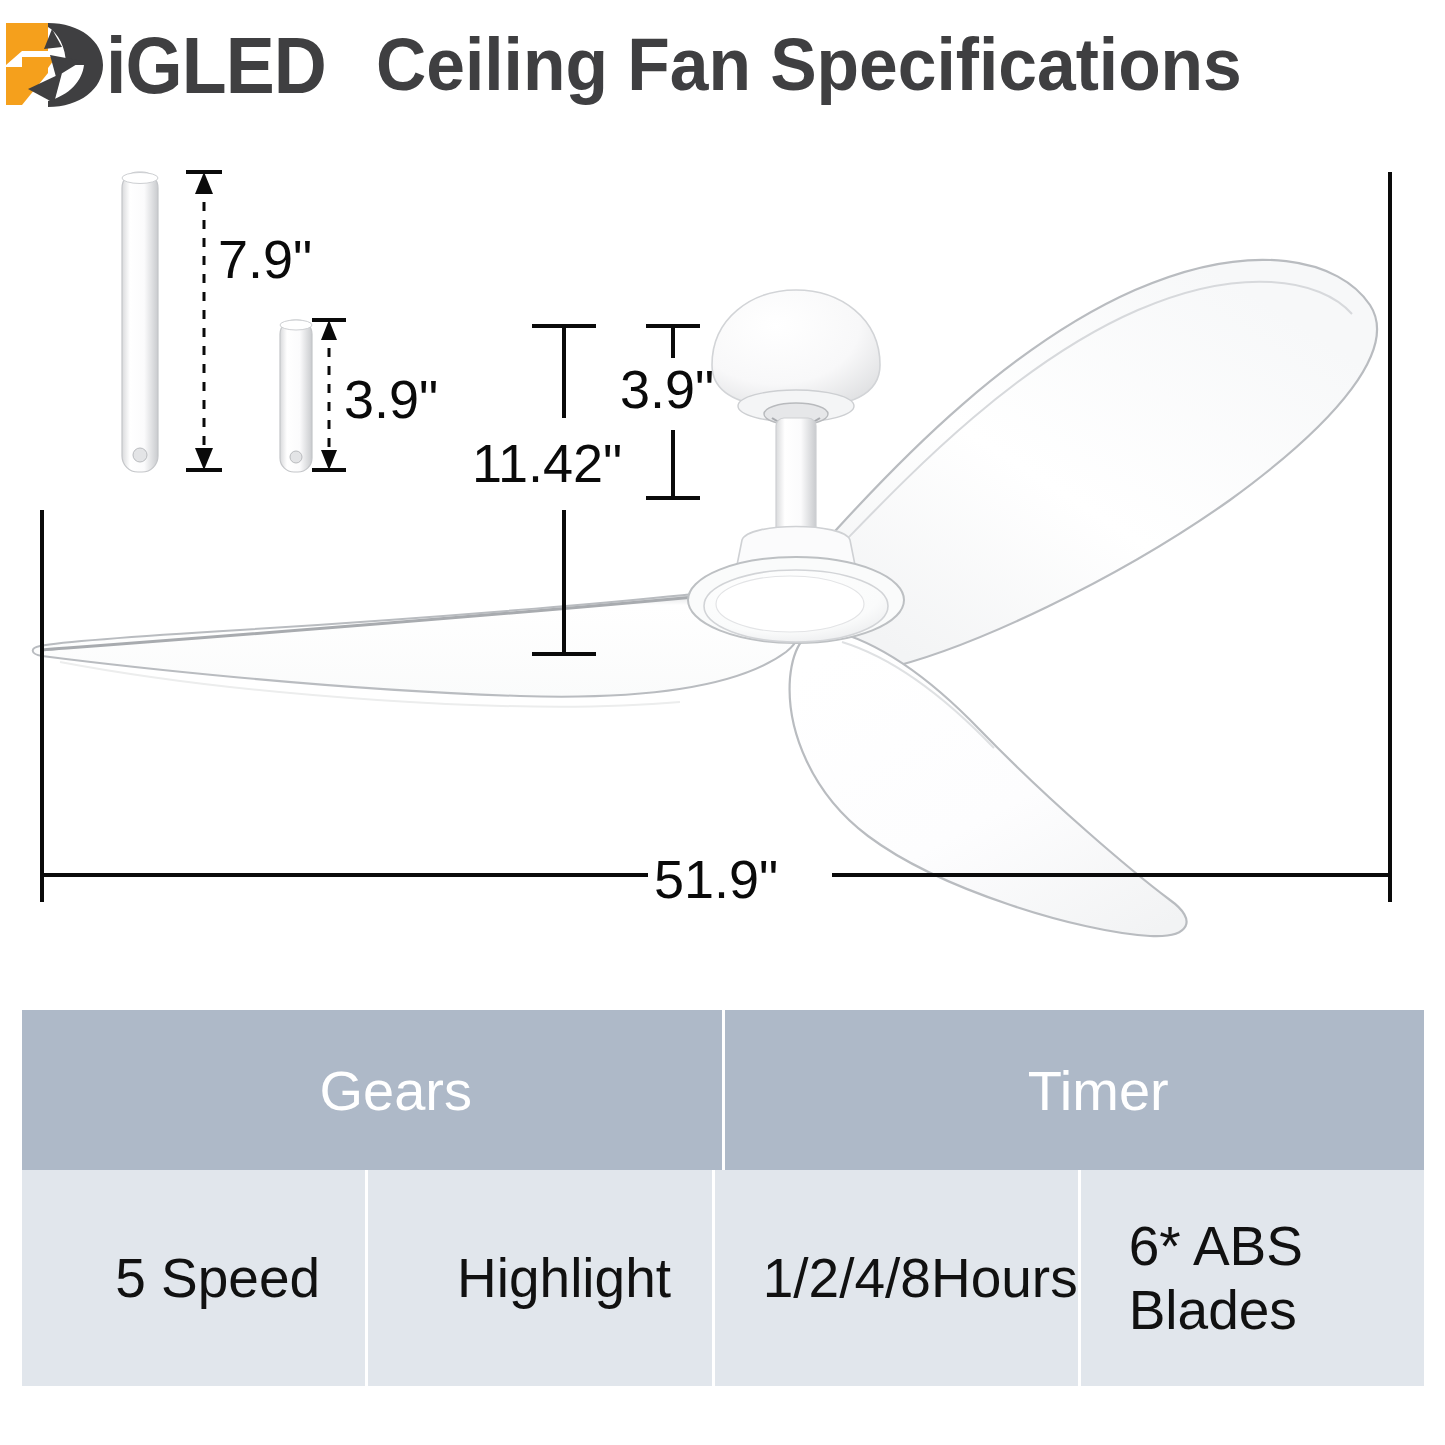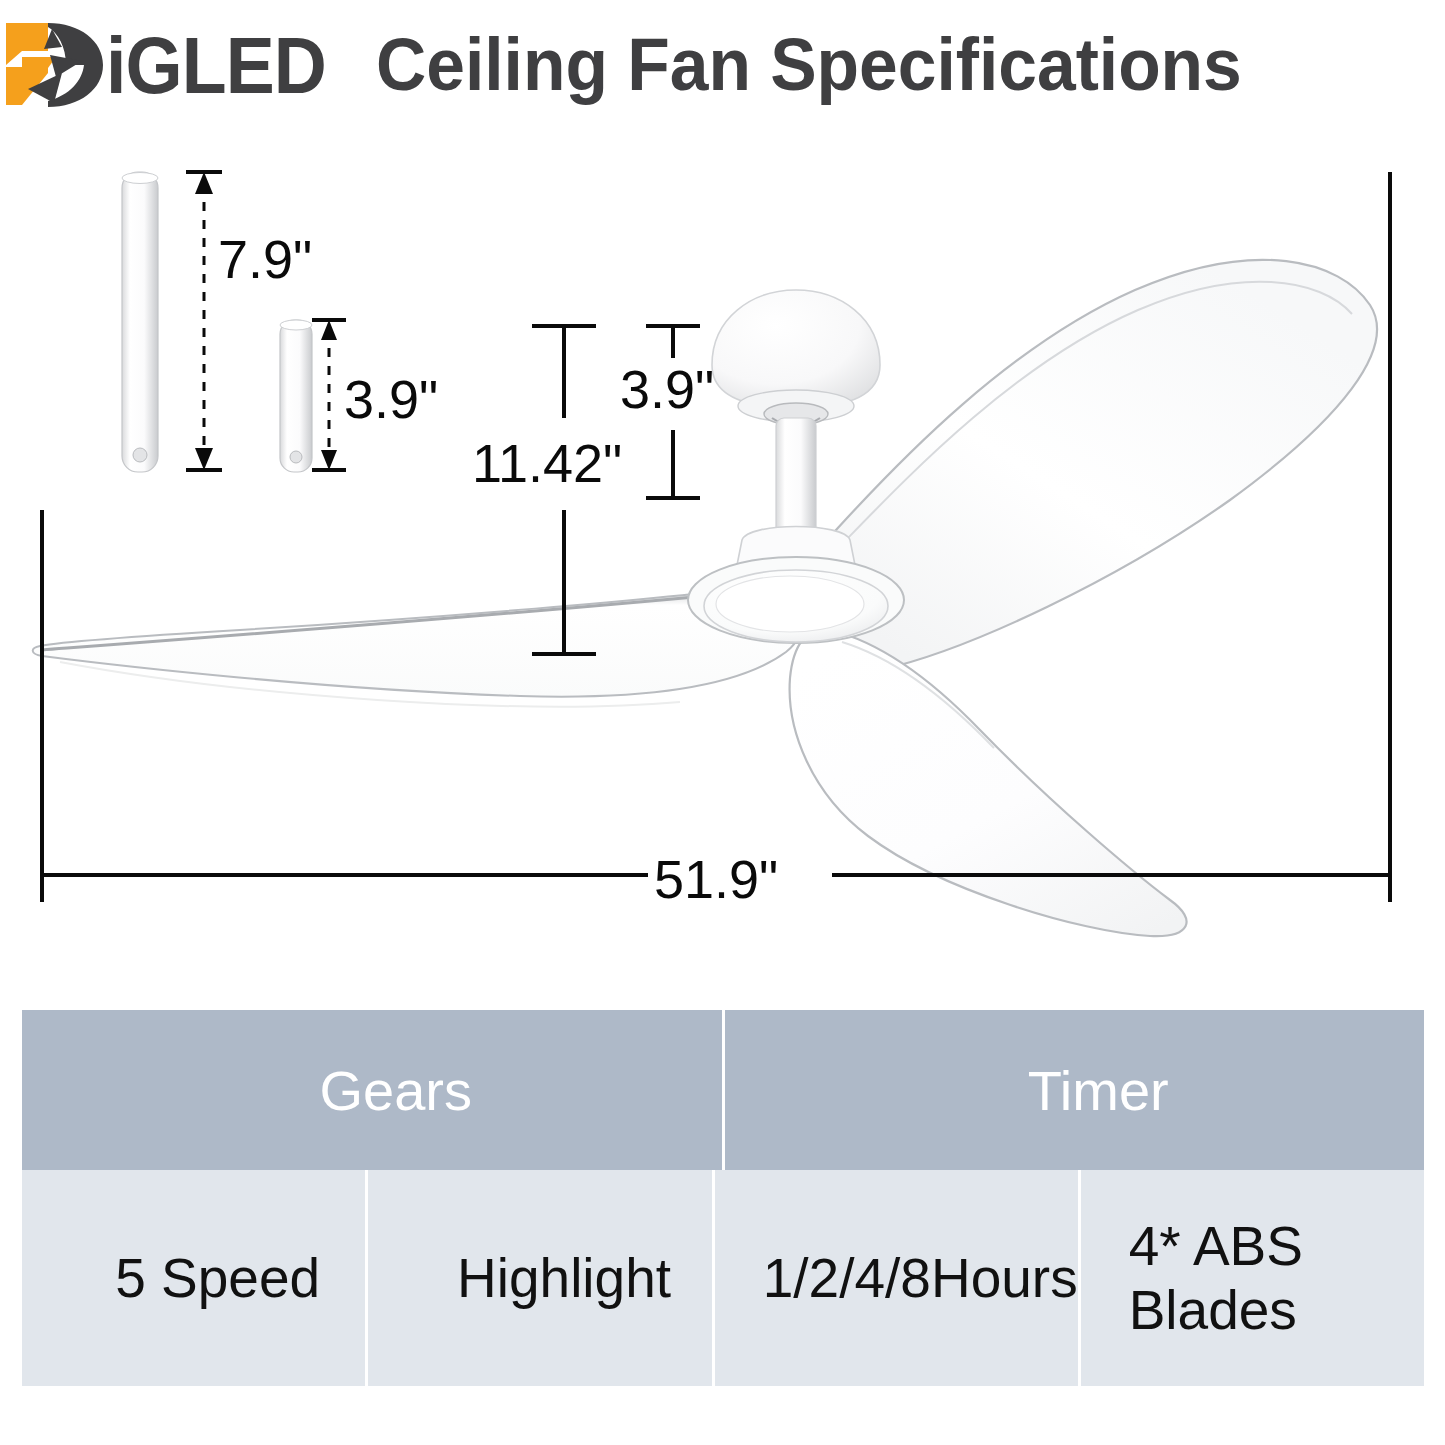--- a/index.html
+++ b/index.html
@@ -281,15 +281,15 @@
 
 <div class="spec-table">
   <div class="spec-row head">
     <div class="spec-cell">Gears</div>
     <div class="spec-cell">Timer</div>
   </div>
   <div class="spec-row body">
     <div class="spec-cell">5 Speed</div>
     <div class="spec-cell">Highlight</div>
     <div class="spec-cell">1/2/4/8Hours</div>
-    <div class="spec-cell">4* ABS Blades</div>
+    <div class="spec-cell">6* ABS Blades</div>
   </div>
 </div>
 
 </body></html>

